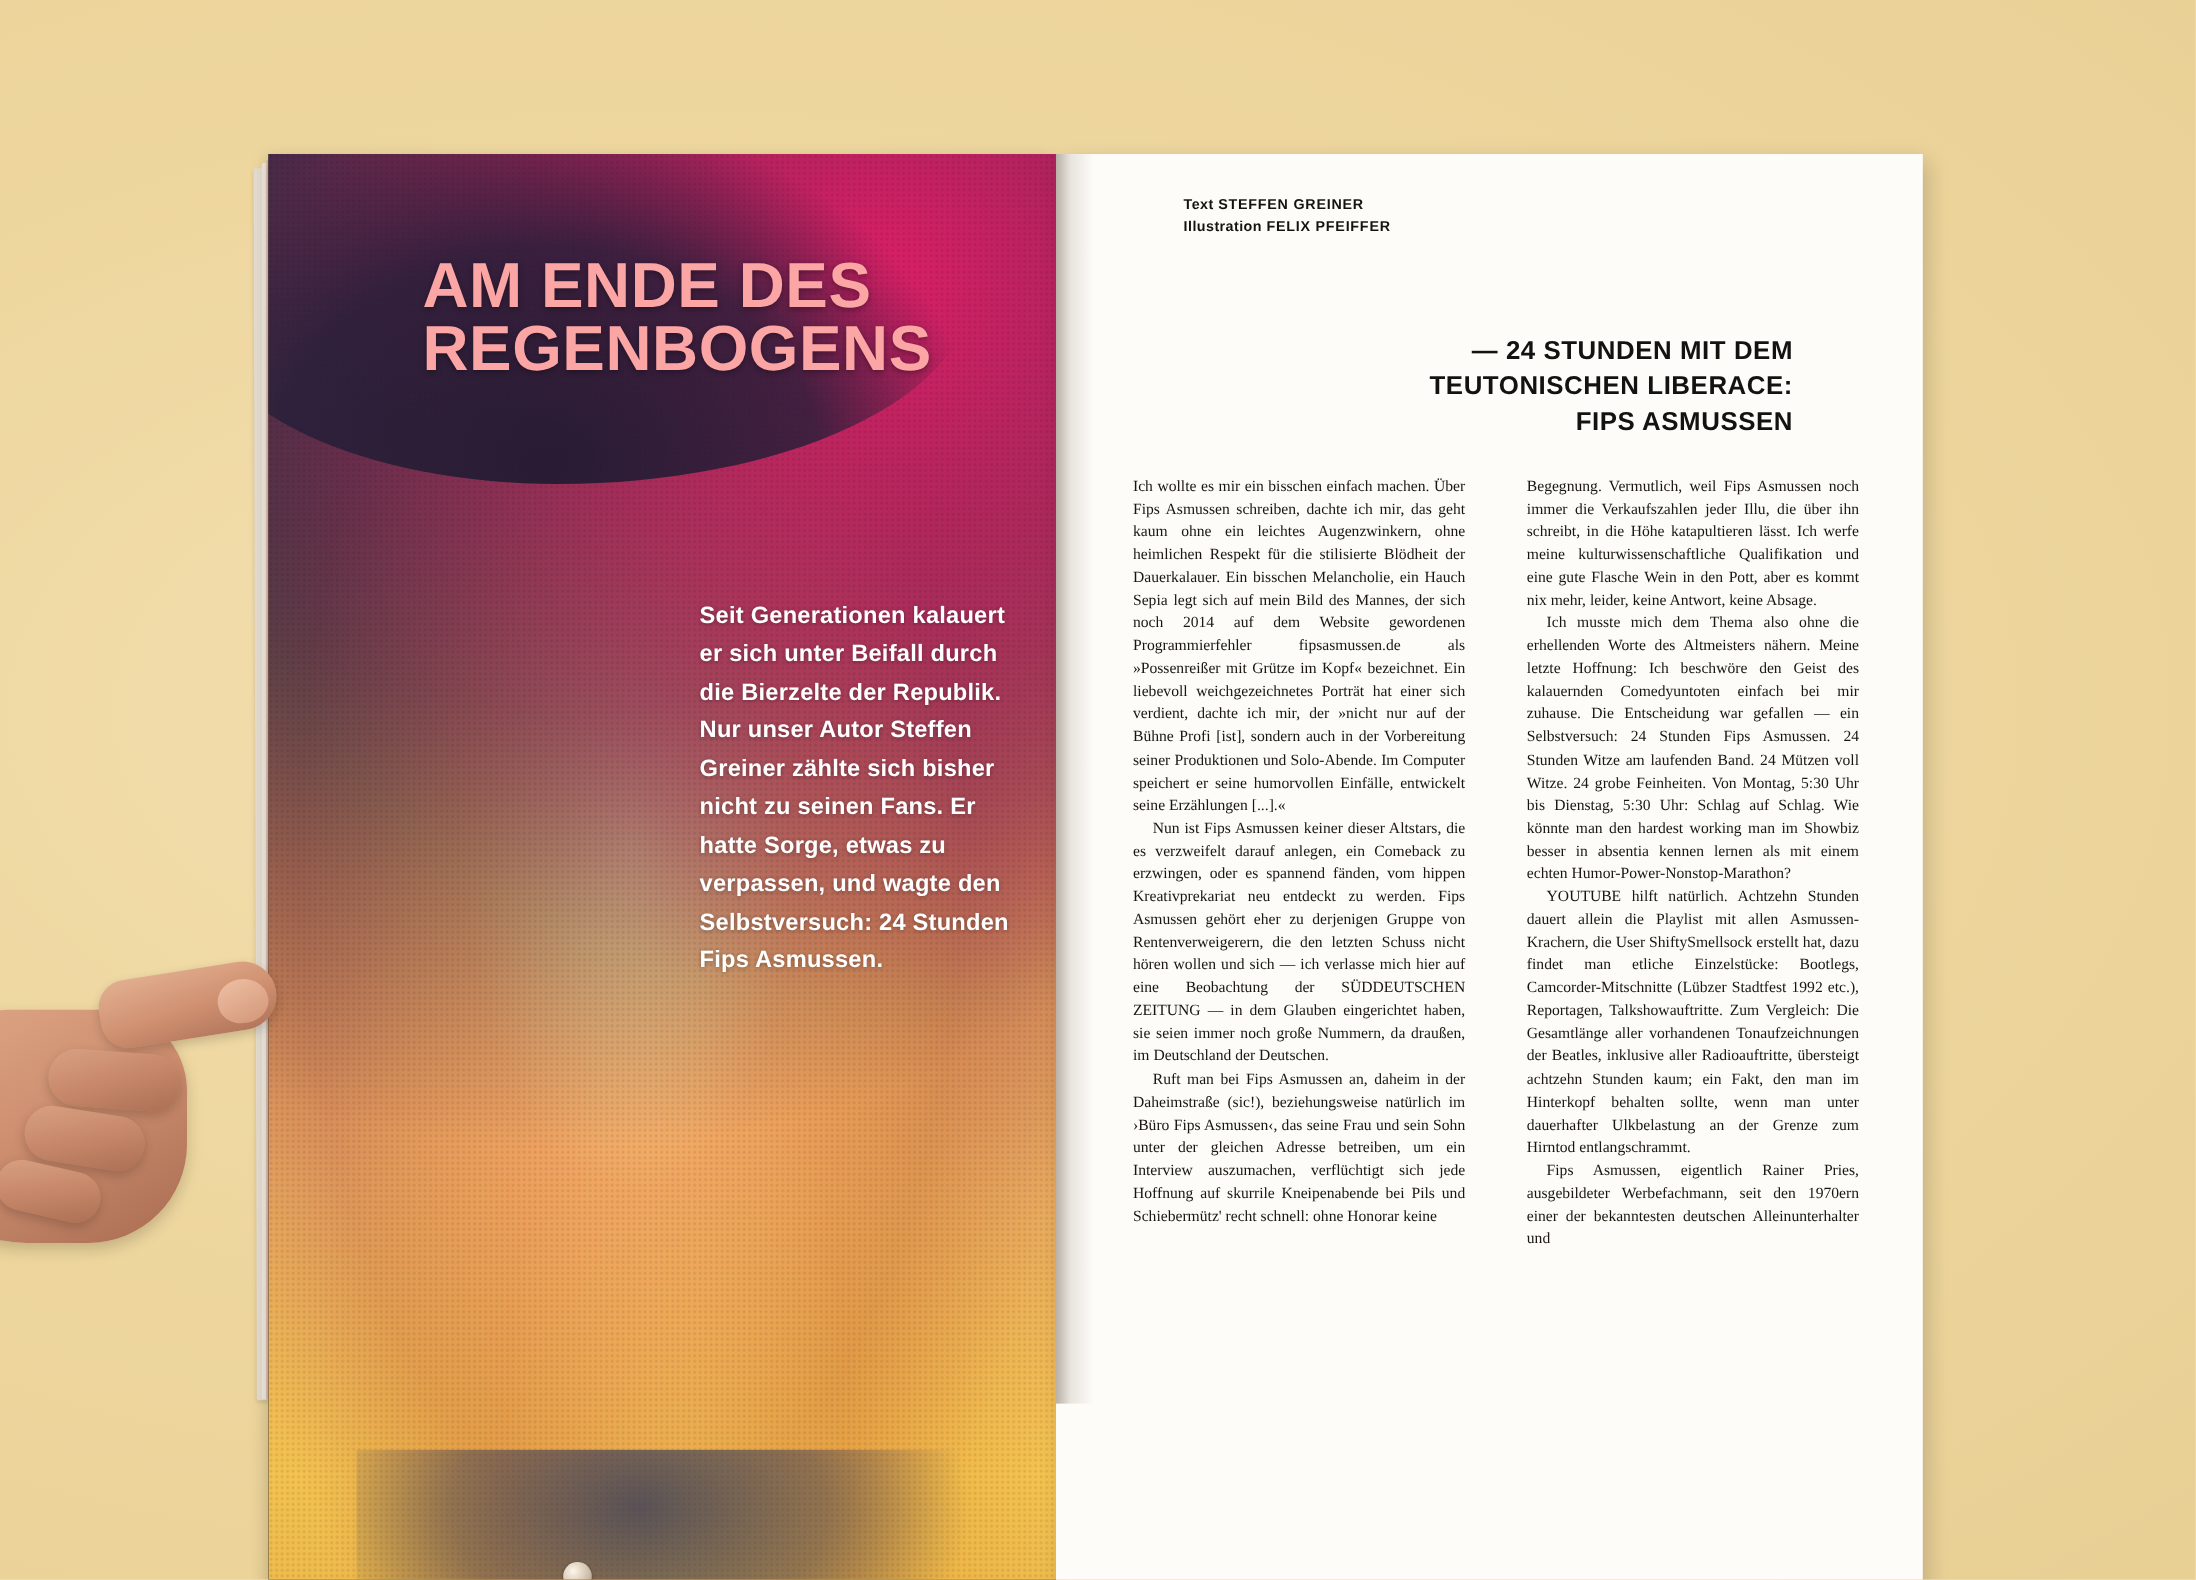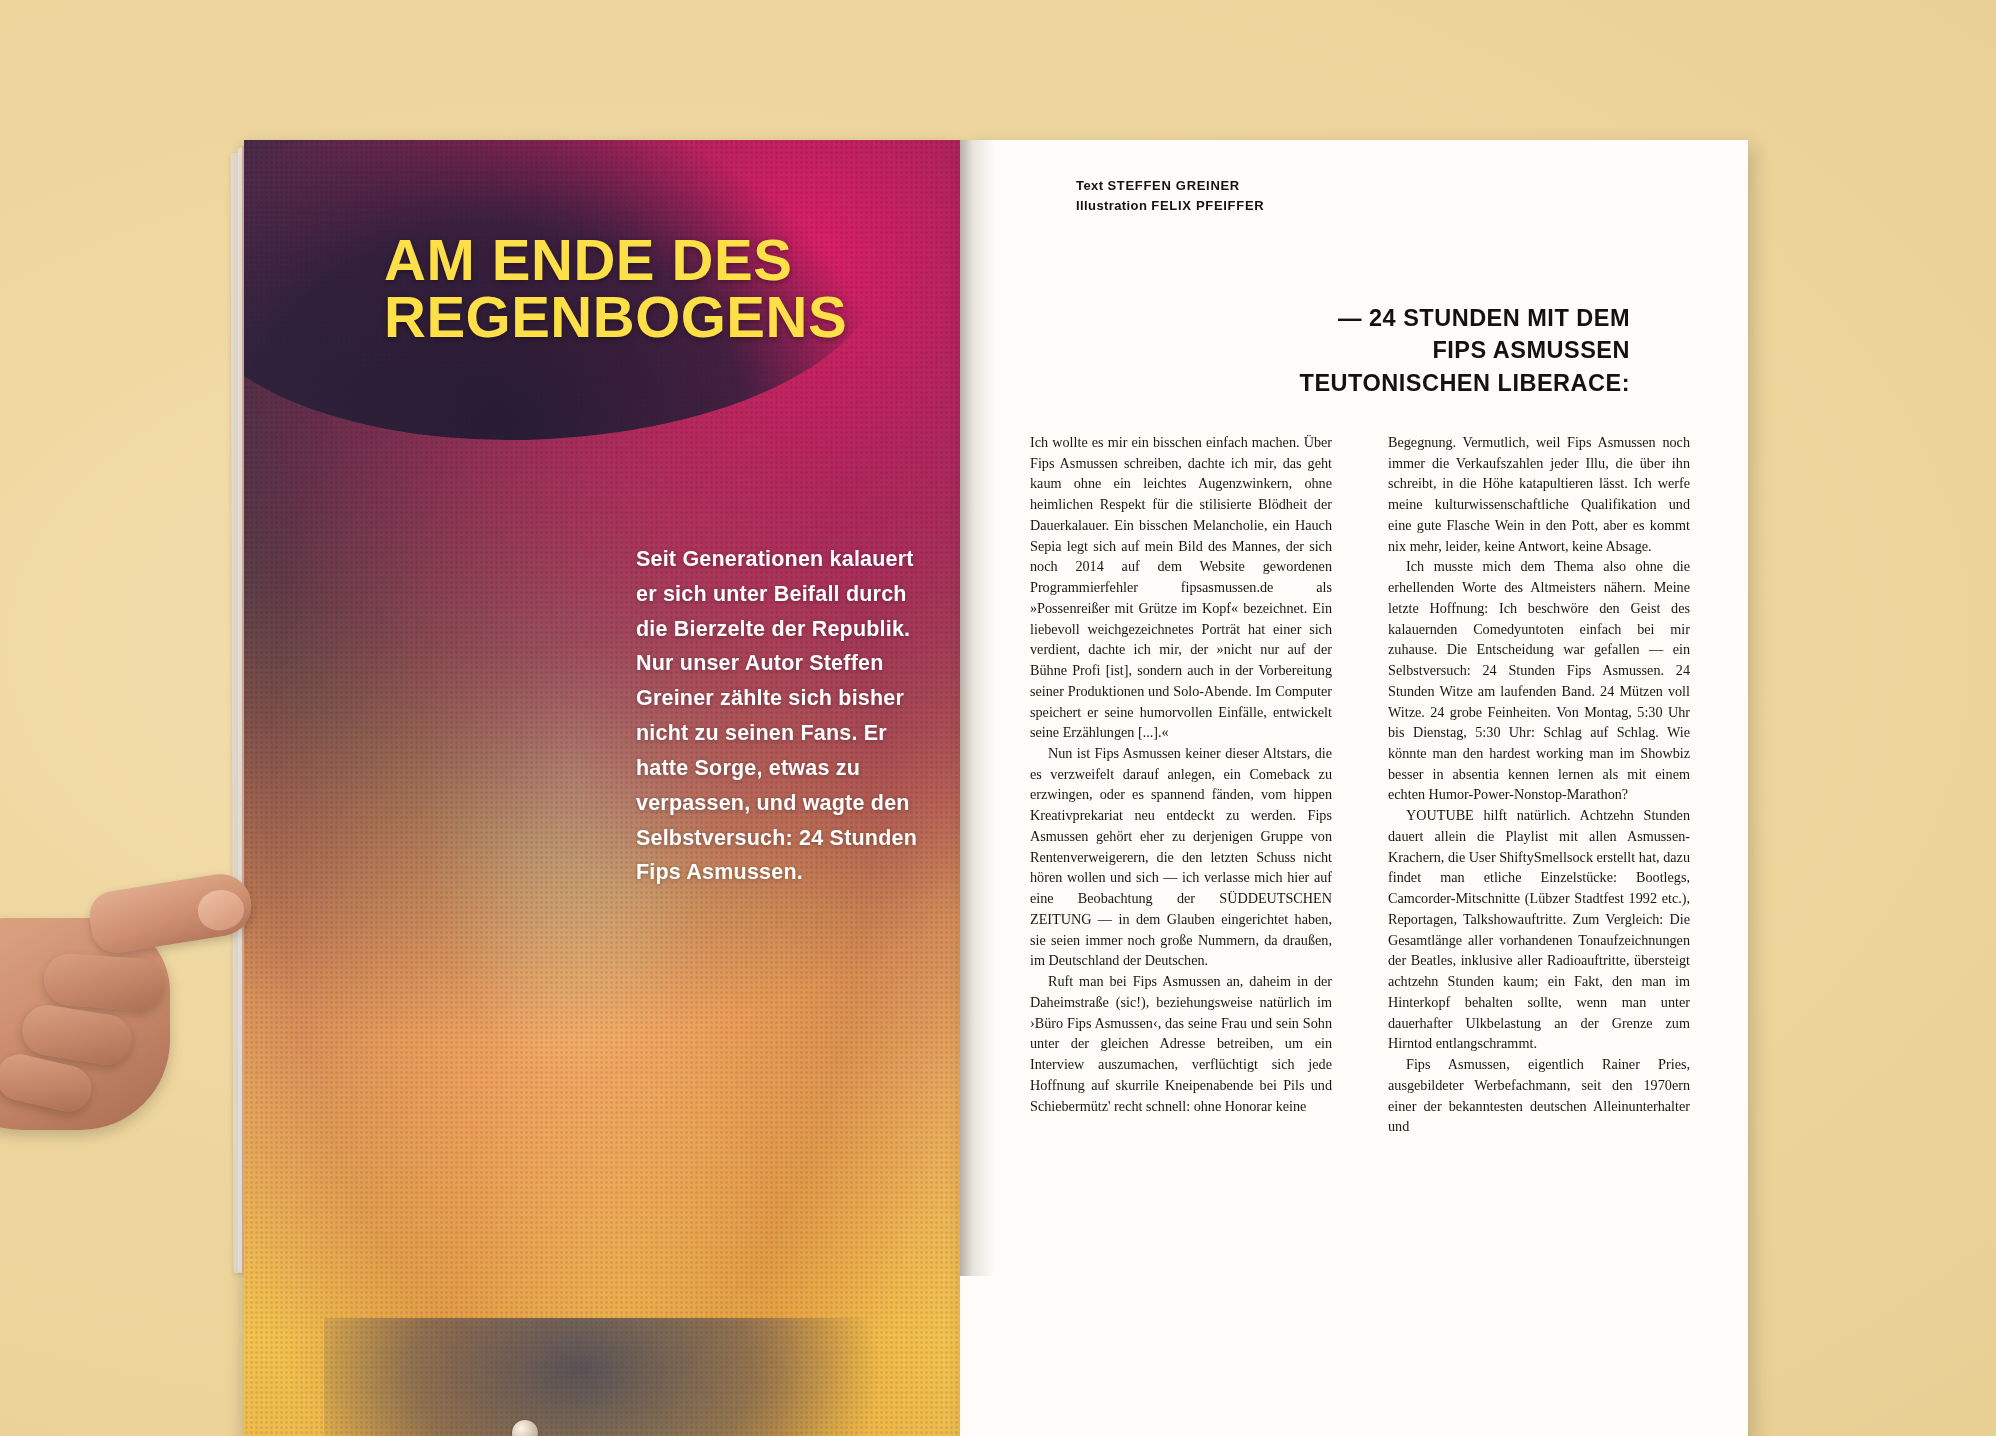--- a/index.html
+++ b/index.html
@@ -99,21 +99,21 @@
     box-shadow: 0 1px 3px rgba(0,0,0,.4);
   }
   #b1 { left: 268px; bottom: 122px; }
   #b2 { left: 294px; bottom: 52px; }
 
   #title-block {
     position: absolute;
     left: 140px;
     top: 92px;
     width: 560px;
-    color: #fde047;
+    color: #fca5a5;
     font-weight: 700;
     letter-spacing: .5px;
     line-height: .98;
     font-size: 58px;
     text-shadow: 0 2px 6px rgba(0,0,0,.35);
   }
   #title-block .l2 { display:block; }
 
   #standfirst {
     position: absolute;
@@ -297,22 +297,22 @@
           <span class="nm">STEFFEN GREINER</span>
         </div>
         <div>
           <span>Illustration</span>
           <span class="nm">FELIX PFEIFFER</span>
         </div>
       </div>
 
       <div id="kicker">
         <div>— 24 STUNDEN MIT DEM</div>
+        <div>TEUTONISCHEN LIBERACE:</div>
         <div>FIPS ASMUSSEN</div>
-        <div>TEUTONISCHEN LIBERACE:</div>
       </div>
 
       <div id="columns">
         <div class="col">
           <p>Ich wollte es mir ein bisschen einfach machen. Über Fips Asmussen schreiben, dachte ich mir, das geht kaum ohne ein leichtes Augenzwinkern, ohne heimlichen Respekt für die stilisierte Blödheit der Dauerkalauer. Ein bisschen Melancholie, ein Hauch Sepia legt sich auf mein Bild des Mannes, der sich noch 2014 auf dem Website gewordenen Programmierfehler fipsasmussen.de als »Possenreißer mit Grütze im Kopf« bezeichnet. Ein liebevoll weichgezeichnetes Porträt hat einer sich verdient, dachte ich mir, der »nicht nur auf der Bühne Profi [ist], sondern auch in der Vorbereitung seiner Produktionen und Solo-Abende. Im Computer speichert er seine humorvollen Einfälle, entwickelt seine Erzählungen [...].«</p>
           <p>Nun ist Fips Asmussen keiner dieser Altstars, die es verzweifelt darauf anlegen, ein Comeback zu erzwingen, oder es spannend fänden, vom hippen Kreativprekariat neu entdeckt zu werden. Fips Asmussen gehört eher zu derjenigen Gruppe von Rentenverweigerern, die den letzten Schuss nicht hören wollen und sich — ich verlasse mich hier auf eine Beobachtung der SÜDDEUTSCHEN ZEITUNG — in dem Glauben eingerichtet haben, sie seien immer noch große Nummern, da draußen, im Deutschland der Deutschen.</p>
           <p>Ruft man bei Fips Asmussen an, daheim in der Daheimstraße (sic!), beziehungsweise natürlich im ›Büro Fips Asmussen‹, das seine Frau und sein Sohn unter der gleichen Adresse betreiben, um ein Interview auszumachen, verflüchtigt sich jede Hoffnung auf skurrile Kneipenabende bei Pils und Schiebermütz' recht schnell: ohne Honorar keine</p>
         </div>
         <div class="col">
           <p>Begegnung. Vermutlich, weil Fips Asmussen noch immer die Verkaufszahlen jeder Illu, die über ihn schreibt, in die Höhe katapultieren lässt. Ich werfe meine kulturwissenschaftliche Qualifikation und eine gute Flasche Wein in den Pott, aber es kommt nix mehr, leider, keine Antwort, keine Absage.</p>

